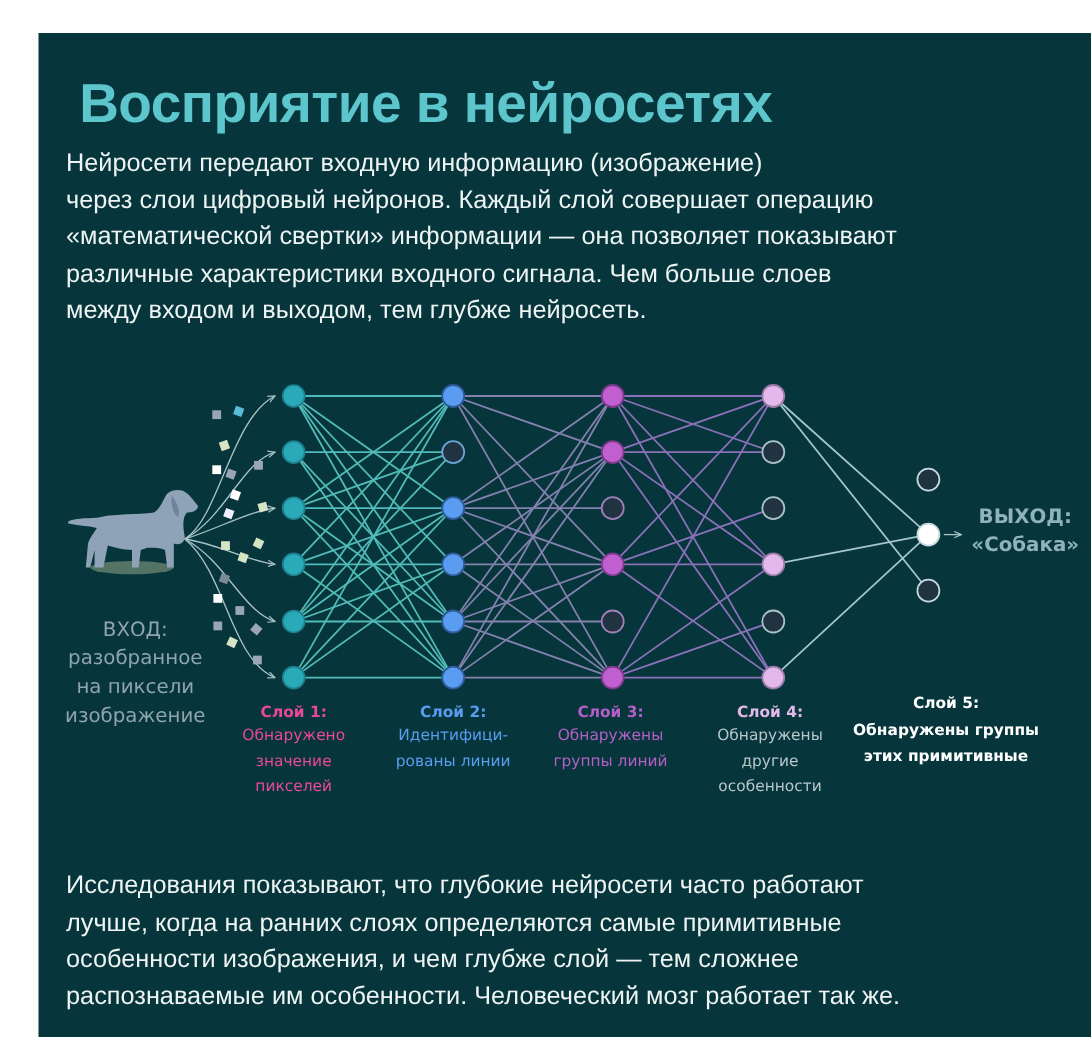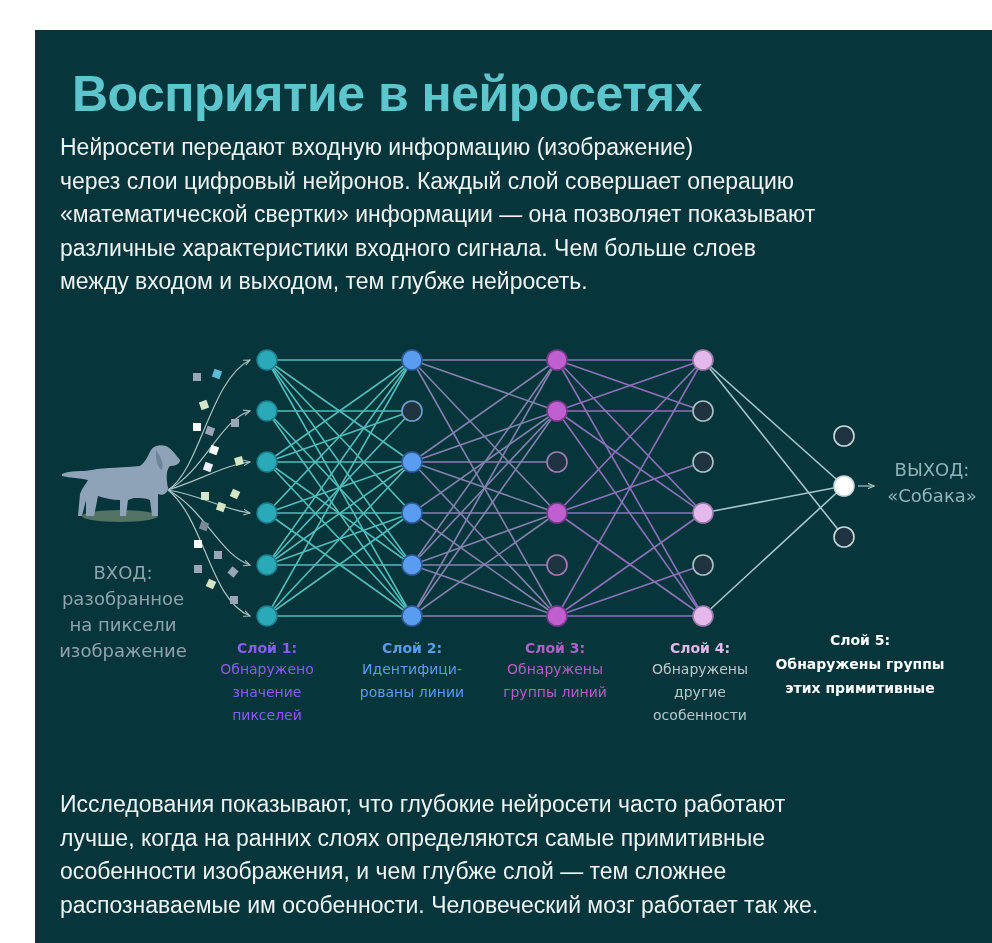--- a/index.html
+++ b/index.html
@@ -23,21 +23,21 @@
   }
   .para span { display: block; white-space: nowrap; }
   .intro { top: 131px; }
   .outro { top: 788px; }
   svg.diagram { position: absolute; left: 0; top: 0; }
   .lbl { position: absolute; text-align: center; font-family: "DejaVu Sans", sans-serif; }
   .lbl .hd { display: block; font-weight: bold; font-size: 14px; line-height: 20px; }
   .lbl .ds { display: block; font-size: 14px; line-height: 23px; white-space: nowrap; }
   .input-lbl { left: 48px; top: 560px; width: 150px; color: #8fa4ad; font-size: 18px; line-height: 26px; }
   .input-lbl span { display:block; white-space: nowrap; }
-  .output-lbl { left: 872px; top: 457px; width: 120px; color: #8fb3b8; font-size: 18px; line-height: 26px; }
+  .output-lbl { left: 872px; top: 457px; width: 120px; color: #8fb3b8; font-size: 18px; line-height: 26px; font-weight: bold; }
   .output-lbl span { display:block; white-space: nowrap; }
 </style>
 </head>
 <body>
 
 <div class="panel"></div>
 
 <h1 class="title">Восприятие в нейросетях</h1>
 
 <p class="para intro">
@@ -221,21 +221,21 @@
   <span>разобранное</span>
   <span>на пиксели</span>
   <span>изображение</span>
 </div>
 
 <div class="lbl output-lbl">
   <span>ВЫХОД:</span>
   <span>«Собака»</span>
 </div>
 
-<div class="lbl" style="left:197px; top:638px; width:140px; color:#8b5cf6;">
+<div class="lbl" style="left:197px; top:638px; width:140px; color:#ec4899;">
   <span class="hd">Слой 1:</span>
   <span class="ds">Обнаружено</span>
   <span class="ds">значение</span>
   <span class="ds">пикселей</span>
 </div>
 
 <div class="lbl" style="left:342px; top:638px; width:140px; color:#5a9df0;">
   <span class="hd">Слой 2:</span>
   <span class="ds">Идентифици-</span>
   <span class="ds">рованы линии</span>

